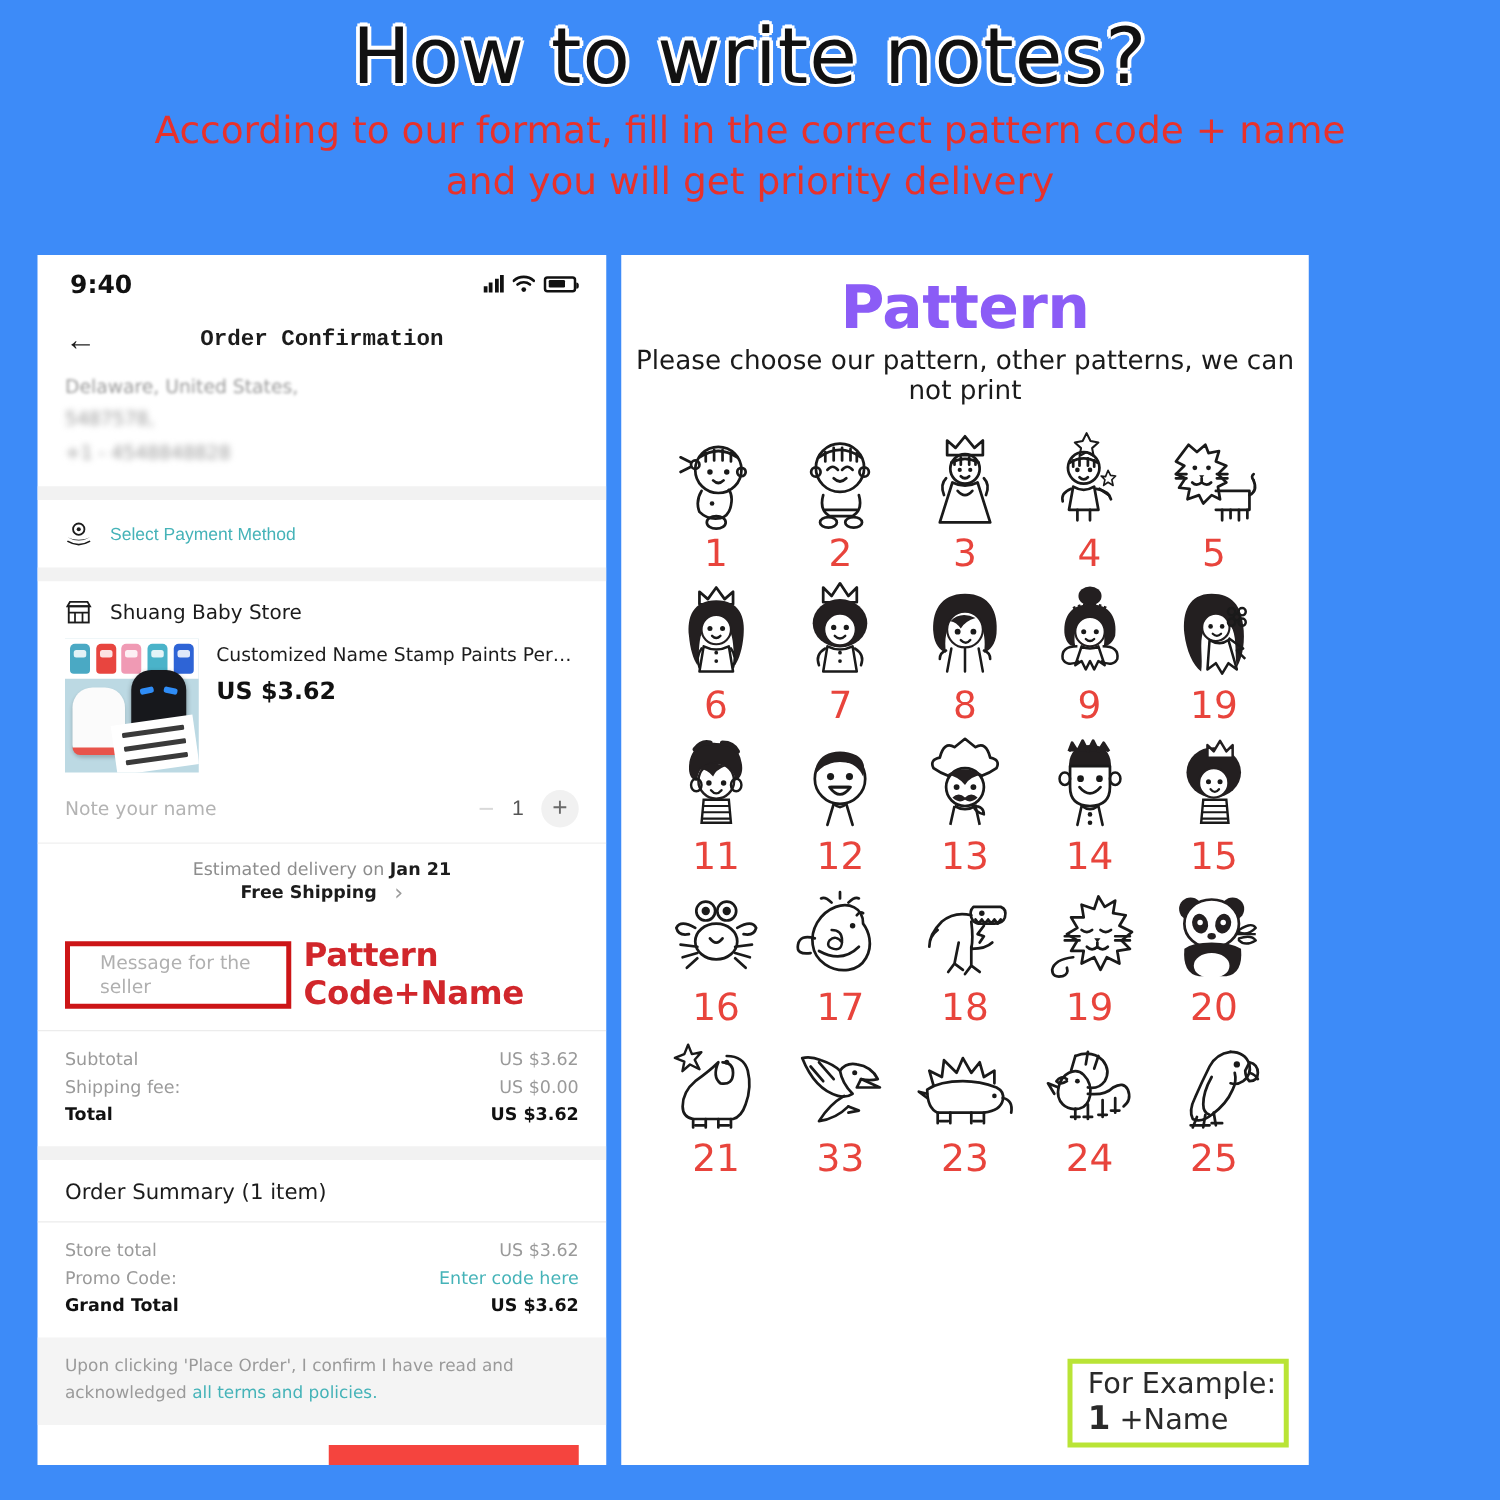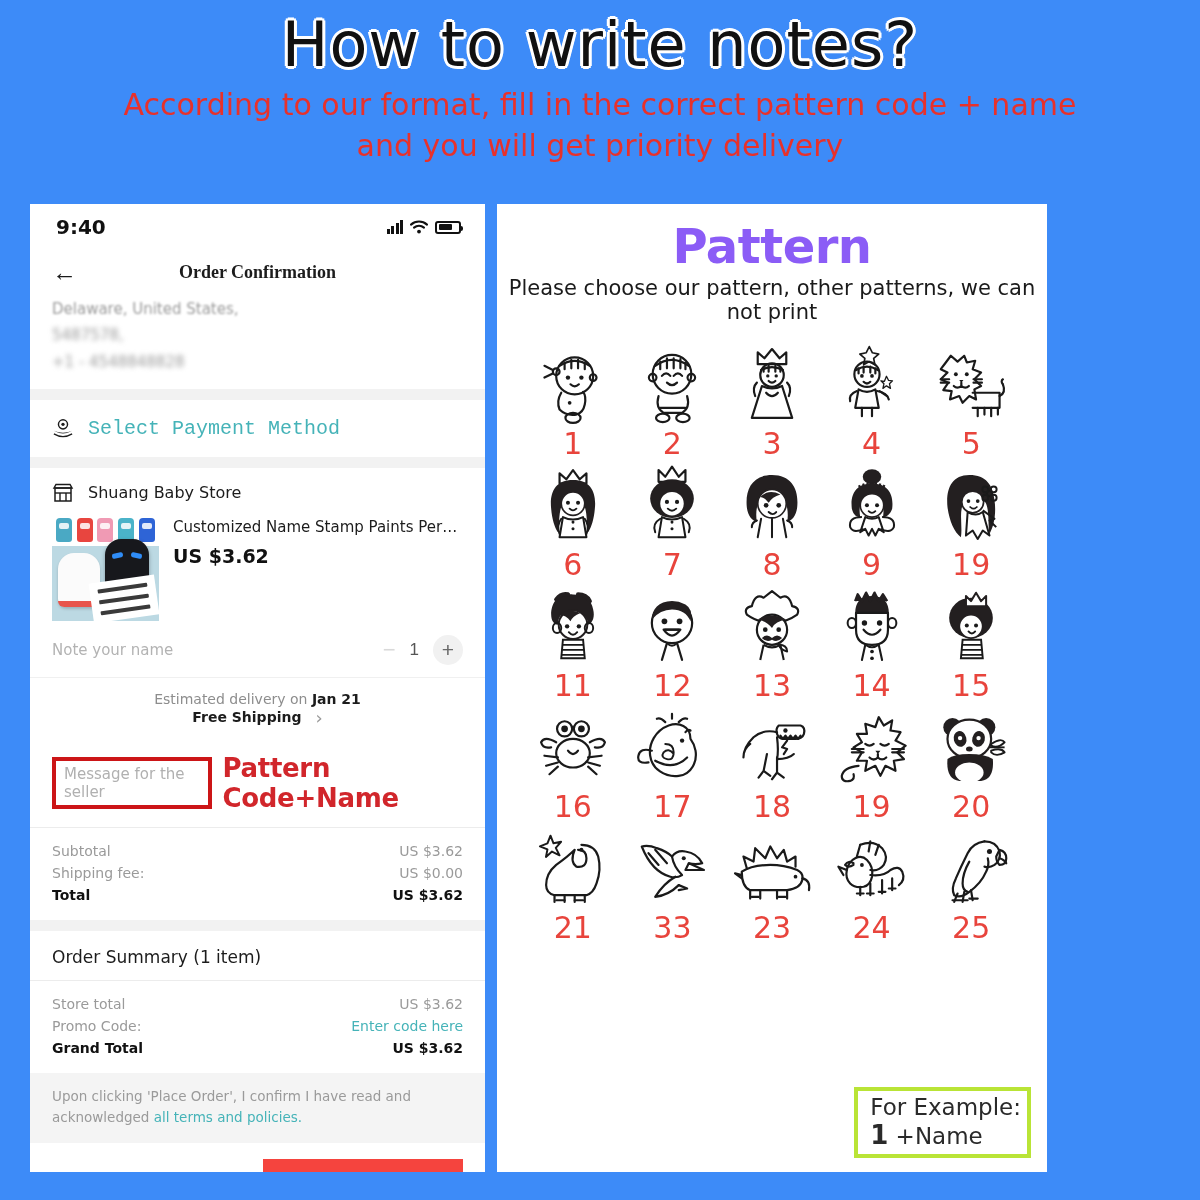--- a/index.html
+++ b/index.html
@@ -69,32 +69,32 @@
   .sig { display:flex; align-items:flex-end; gap:1.5px; height:14px;}
   .sig i { display:block; width:3px; background:#111; }
   .sig i:nth-child(1){height:5px}.sig i:nth-child(2){height:8px}
   .sig i:nth-child(3){height:11px}.sig i:nth-child(4){height:14px}
   .batt { width:26px;height:13px;border:2px solid #111;border-radius:3px;position:relative;padding:1.5px;}
   .batt::after{content:'';position:absolute;right:-4px;top:3px;width:2px;height:5px;background:#111;border-radius:0 2px 2px 0;}
   .batt span{display:block;height:100%;width:72%;background:#111;border-radius:1px;}
 
   .navbar { height: 44px; display:flex; align-items:center; position:relative; padding: 0 22px; }
   .back-arrow { font-size: 25px; color: #1a1a1a; line-height:1; }
-  .nav-title { position:absolute; left:0; right:0; text-align:center; font-size:18px; font-weight:600; color:#1c1c1c; font-family:Liberation Serif, serif; pointer-events:none;}
+  .nav-title { position:absolute; left:0; right:0; text-align:center; font-size:18px; font-weight:600; color:#1c1c1c; font-family:Liberation Mono, monospace; pointer-events:none;}
 
   .addr { padding: 2px 22px 14px 22px; }
   .addr div { color:#9a9a9a; font-size:15px; line-height:1.75; font-family:"DejaVu Sans",sans-serif;}
   .addr .blurred { filter: blur(2.4px); }
   .addr .blur-soft { filter: blur(1.2px); }
 
   .gap { height: 11px; background: #f2f2f2; }
   .hr { height:1px; background:#ececec; }
 
   .row-pay { display:flex; align-items:center; gap:14px; padding: 17px 22px; }
-  .pay-link { color:#45b3b8; font-size:20px; font-family:Liberation Mono, monospace;}
+  .pay-link { color:#45b3b8; font-size:14px; font-family:Liberation Sans, sans-serif;}
 
   .row-store { display:flex; align-items:center; gap:14px; padding: 15px 22px 11px 22px;}
   .store-name { font-size:16px; color:#1c1c1c; font-weight:500; font-family:"DejaVu Sans",sans-serif;}
 
   .product { display:flex; gap:14px; padding: 0 22px 0 22px; }
   .thumb { width:107px; height:107px; flex:none; position:relative; overflow:hidden; background:#bcd9e3; }
   .thumb .strip { position:absolute;top:0;left:0;right:0;height:32px;background:#fff;display:flex;align-items:center;justify-content:space-around;padding:0 2px;}
   .thumb .strip b { display:block; width:16px;height:24px;border-radius:4px 4px 3px 3px; position:relative;}
   .thumb .strip b::after{content:'';position:absolute;left:3px;top:5px;width:10px;height:6px;background:#fff;border-radius:2px;opacity:.85;}
   .thumb .stampw, .thumb .stampb { position:absolute; border-radius:16px 16px 8px 8px;}
@@ -117,21 +117,21 @@
   .st-qty { color:#555; font-size:17px; }
   .st-plus { width:30px;height:30px;border-radius:50%;background:#f1f1f1;color:#6a6a6a;font-size:21px;display:flex;align-items:center;justify-content:center;line-height:1;}
 
   .delivery { display:flex; align-items:center; justify-content:space-between; padding: 13px 22px; border-top:1px solid #f0f0f0;flex-direction:column;}
   .del-left { color:#8d8d8d; font-size:14px; font-family:"DejaVu Sans",sans-serif;}
   .del-left b { color:#1c1c1c; }
   .del-right { display:flex;align-items:center;gap:14px;color:#1c1c1c;font-size:14px;font-weight:bold;font-family:"DejaVu Sans",sans-serif;}
   .chev { color:#9a9a9a;font-size:18px;font-weight:normal;}
 
   .msgrow { position:relative; padding: 12px 22px 14px 22px; display:flex; align-items:center; }
-  .msg-box { border: 4px solid #cc1517; padding:4px 8px; background:#fff; }
+  .msg-box { border: 4px solid #cc1517; padding:4px 24px; background:#fff; }
   .msg-ph { color:#b0b0b0; font-size:15px; font-family:"DejaVu Sans",sans-serif;}
   .msg-annot { color:#d1262b; font-size:26px; font-weight:bold; margin-left:10px; font-family:"DejaVu Sans",sans-serif; letter-spacing:-0.3px;}
 
   .totals { padding: 12px 22px 14px 22px; }
   .trow { display:flex; justify-content:space-between; padding: 3px 0; font-size:14px; font-family:"DejaVu Sans",sans-serif;}
   .trow span:first-child { color:#9a9a9a; }
   .trow span:last-child { color:#9a9a9a; }
   .trow.bold span { color:#111; font-weight:bold; }
   .trow.teal span:last-child { color:#45b3b8; }
 

